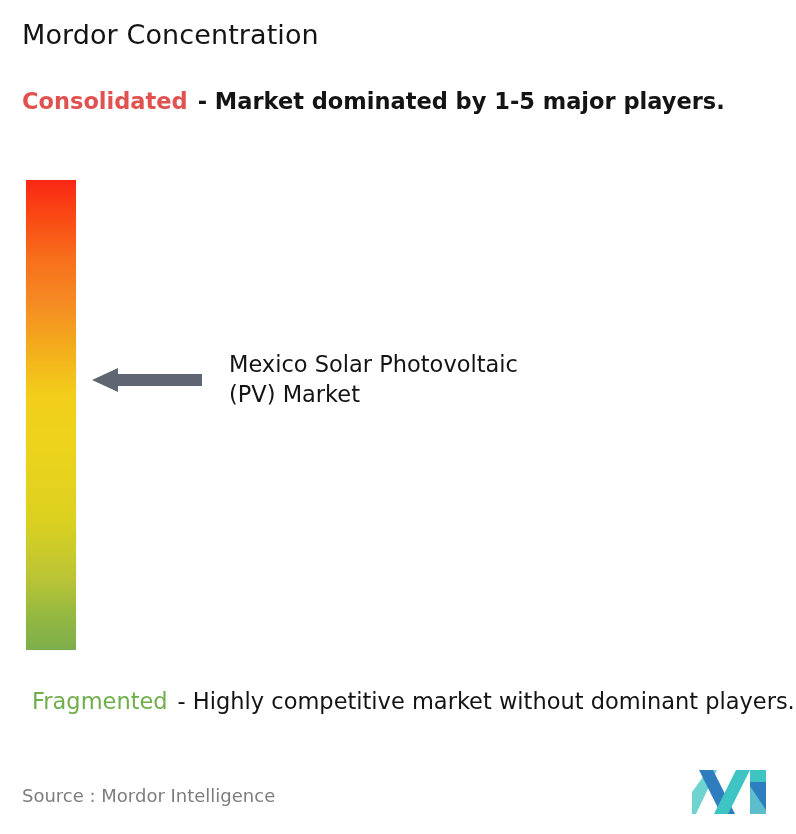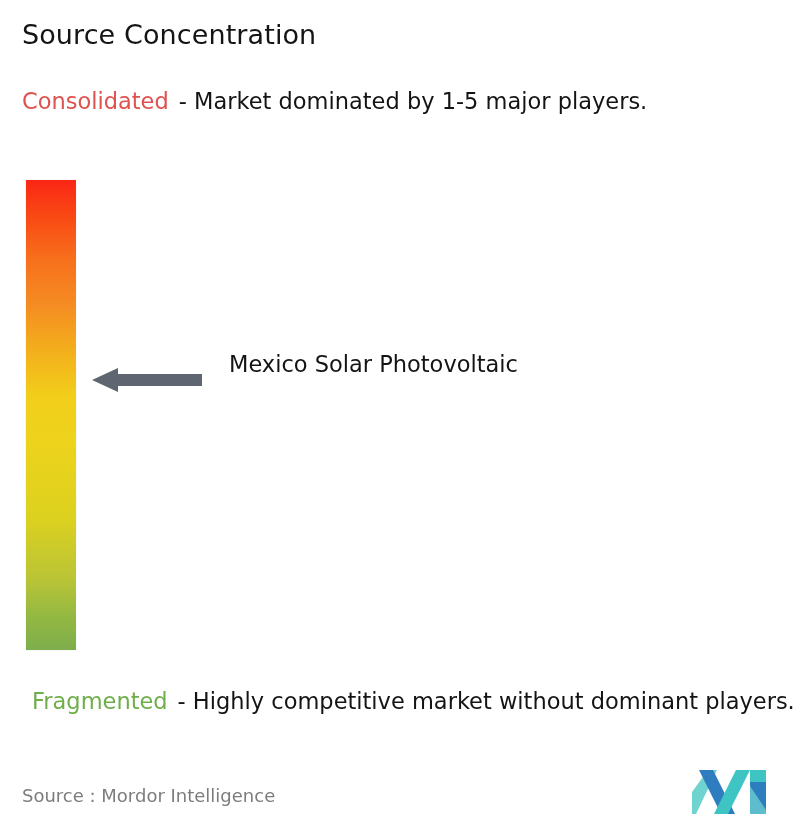--- a/index.html
+++ b/index.html
@@ -30,21 +30,21 @@
 
   
   .desc-top {
     position: absolute;
     left: 22px;
     top: 86px;
     width: 750px;
     font-size: 22.5px;
     line-height: 31px;
     color: #141414;
-    font-weight: 400;
+    font-weight: 700;
   }
   .desc-bottom {
     position: absolute;
     left: 32px;
     top: 686px;
     width: 770px;
     font-size: 22.5px;
     line-height: 31px;
     color: #141414;
     font-weight: 400;
@@ -123,36 +123,37 @@
     position: absolute;
     left: 692px;
     top: 770px;
     width: 74px;
     height: 44px;
   }
 </style>
 </head>
 <body>
 
-<div class="page-title">Source Concentration</div>
+<div class="page-title">Mordor Concentration</div>
 
 <div class="desc-top">
   <span class="kw-consolidated">Consolidated</span><span class="kw-sep"></span><span>- Market dominated by 1-5 major players.</span>
 </div>
 
 <div class="scale-bar"></div>
 
 <div class="pointer-arrow">
   <svg viewBox="0 0 110 28" width="110" height="28" xmlns="http://www.w3.org/2000/svg">
     <polygon points="0,14 26,2 26,8 110,8 110,20 26,20 26,26" fill="#5F6671"></polygon>
   </svg>
 </div>
 
 <div class="pointer-label">
   <span class="ln">Mexico Solar Photovoltaic</span>
+  <span class="ln">(PV) Market</span>
 </div>
 
 <div class="desc-bottom">
   <span class="kw-fragmented">Fragmented</span><span class="kw-sep"></span><span>- Highly competitive market without dominant players.</span>
 </div>
 
 <div class="source-text">Source :  Mordor Intelligence</div>
 
 <div class="brand-logo">
   <svg viewBox="0 0 74 44" width="74" height="44" xmlns="http://www.w3.org/2000/svg">

